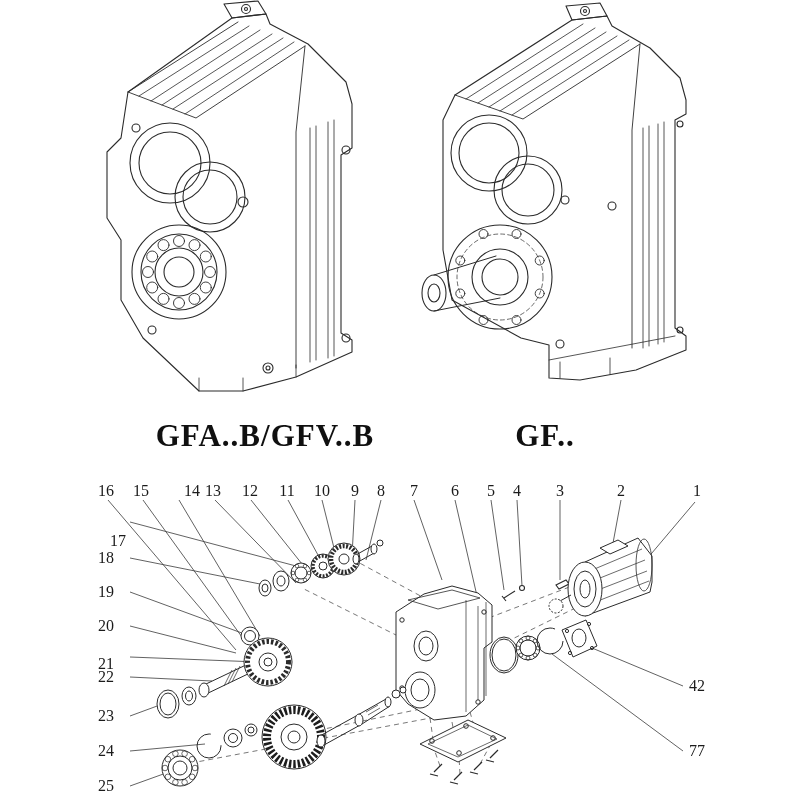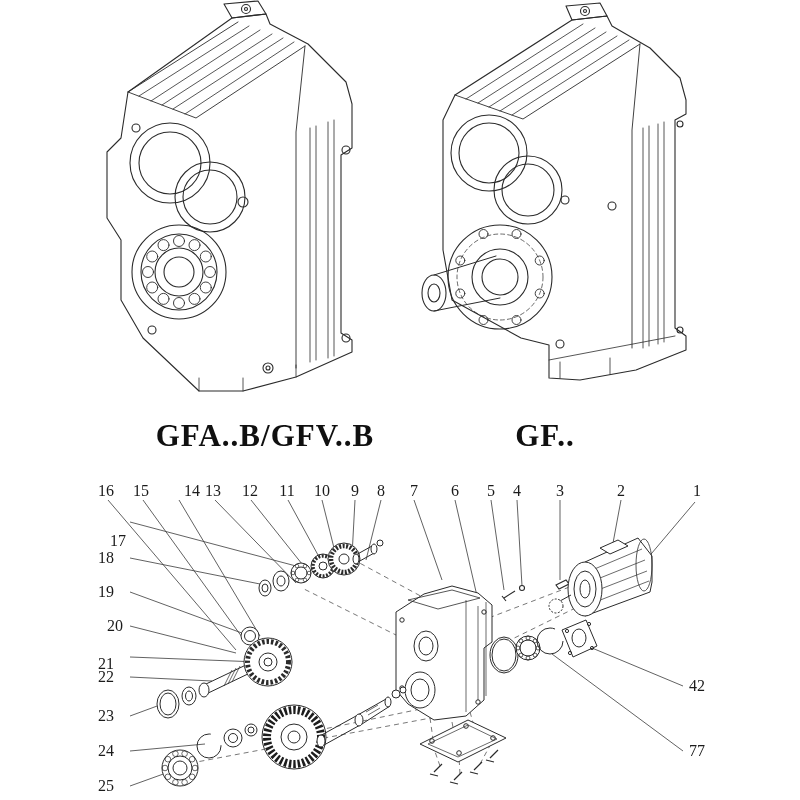--- a/index.html
+++ b/index.html
@@ -325,21 +325,21 @@
   <span class="plabel" style="left:455px; top:491px;">6</span>
   <span class="plabel" style="left:491px; top:491px;">5</span>
   <span class="plabel" style="left:517px; top:491px;">4</span>
   <span class="plabel" style="left:560px; top:491px;">3</span>
   <span class="plabel" style="left:621px; top:491px;">2</span>
   <span class="plabel" style="left:697px; top:491px;">1</span>
 
   <span class="plabel" style="left:118px; top:522px;margin-top:19px;">17</span>
   <span class="plabel" style="left:106px; top:558px;">18</span>
   <span class="plabel" style="left:106px; top:592px;">19</span>
-  <span class="plabel" style="left:106px; top:626px;margin-left:9px;">20</span>
+  <span class="plabel" style="left:106px; top:626px;">20</span>
   <span class="plabel" style="left:106px; top:664px;">21</span>
   <span class="plabel" style="left:106px; top:677px;">22</span>
   <span class="plabel" style="left:106px; top:716px;">23</span>
   <span class="plabel" style="left:106px; top:751px;">24</span>
   <span class="plabel" style="left:106px; top:786px;text-align:center;">25</span>
 
   <span class="plabel" style="left:697px; top:686px;">42</span>
   <span class="plabel" style="left:697px; top:751px;">77</span>
 
 </div>

